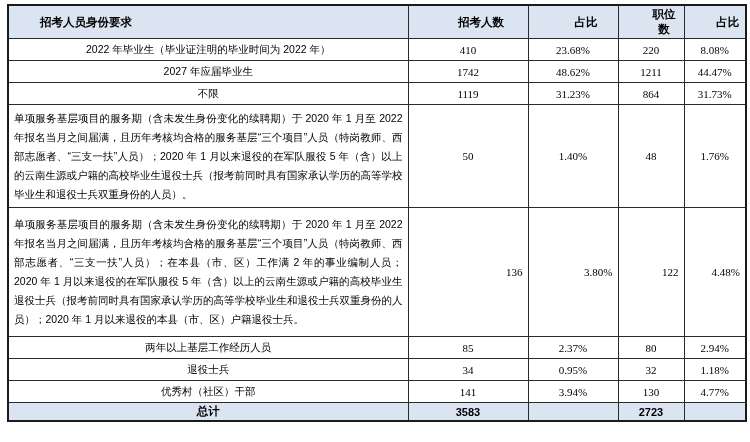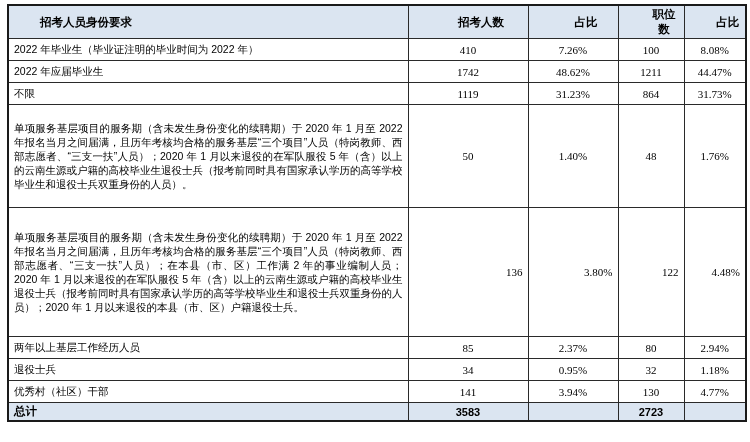--- a/index.html
+++ b/index.html
@@ -40,28 +40,28 @@
     font-size: 11.5px;
     height: 22px;
     text-align: center;
     font-family: "Liberation Sans", sans-serif;
     padding-left: 31px;
   }
   thead th.left { text-align: left; }
 
   tbody td { height: 22px; text-align: center; }
   tbody td.req {
-    text-align: left;
+    text-align: center;
     font-size: 10.5px;
     font-family: "Liberation Sans", sans-serif;
   }
   tr.tall-5 td { height: 103px; }
   tr.tall-6 td { height: 129px; text-align: right; }
   tr.tall-5 td.req, tr.tall-6 td.req {
-    line-height: 14px;
+    line-height: 19px;
     padding: 2px 5px 2px 5px;
     vertical-align: middle;
     text-align: justify;
   }
   tr.total-row td {
     background: #dbe5f1;
     font-weight: bold;
     height: 17px;
     font-family: "Liberation Sans", sans-serif;
     margin-top: 11px;
@@ -86,26 +86,26 @@
         <th>招考人数</th>
         <th>占比</th>
         <th>职位数</th>
         <th>占比</th>
       </tr>
     </thead>
     <tbody>
       <tr>
         <td class="req">2022 年毕业生（毕业证注明的毕业时间为 2022 年）</td>
         <td>410</td>
-        <td>7.26%</td>
-        <td>100</td>
+        <td>23.68%</td>
+        <td>220</td>
         <td>8.08%</td>
       </tr>
       <tr>
-        <td class="req">2022 年应届毕业生</td>
+        <td class="req">2027 年应届毕业生</td>
         <td>1742</td>
         <td>48.62%</td>
         <td>1211</td>
         <td>44.47%</td>
       </tr>
       <tr>
         <td class="req">不限</td>
         <td>1119</td>
         <td>31.23%</td>
         <td>864</td>

